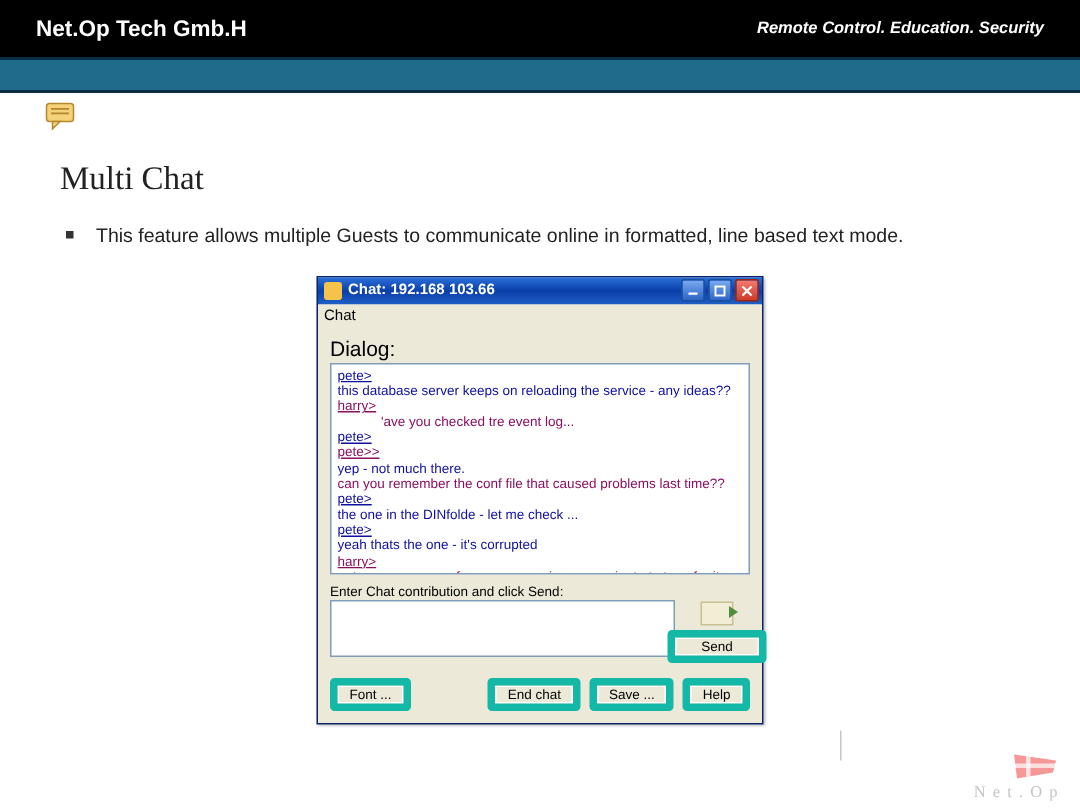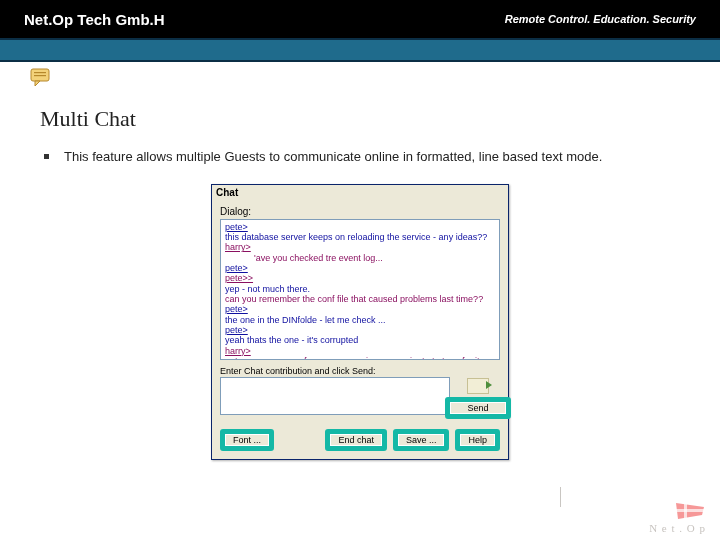--- a/index.html
+++ b/index.html
@@ -104,27 +104,26 @@
     background: linear-gradient(to bottom, #f47b6e, #cc3b27);
     border: 1px solid #9c2414;
   }
   .titlebar .tb-btn svg { width: 8px; height: 8px; }
   .menubar {
     height: 15px;
     background: #ece9d8;
     padding-left: 4px;
     display: flex;
     align-items: center;
-    font-weight: bold;
   }
   .menubar span { font-size: 10px; color: #000; }
   .inner {
     padding: 6px 8px 8px 8px;
   }
-  .dlg-label { font-size: 10px; color: #000; margin-bottom: 2px; }
+  .dlg-label { font-size: 14px; color: #000; margin-bottom: 2px; }
   .dialog-box {
     border: 1px solid #7f9db9;
     background: #fff;
     height: 135px;
     padding: 2px 4px;
     overflow: hidden;
     font-size: 9px;
     line-height: 1.15;
   }
   .msg { white-space: nowrap; overflow: hidden; }
@@ -231,20 +230,39 @@
   </span>
 </div>
 
 <div class="title">Multi Chat</div>
 
 <ul class="bullets">
   <li>This feature allows multiple Guests to communicate online in formatted, line based text mode.</li>
 </ul>
 
 <div class="chat-window">
+  <div class="titlebar">
+    <div class="tb-icon"></div>
+    <div class="tb-title">Chat: 192.168 103.66</div>
+    <div class="tb-btn">
+      <svg viewBox="0 0 8 8">
+          <rect x="1" y="5" width="6" height="1.5" fill="#fff"></rect>
+        </svg>
+    </div>
+    <div class="tb-btn">
+      <svg viewBox="0 0 8 8">
+          <rect x="1" y="1" width="6" height="6" fill="none" stroke="#fff" stroke-width="1.3"></rect>
+        </svg>
+    </div>
+    <div class="tb-btn close">
+      <svg viewBox="0 0 8 8">
+          <path d="M1 1 L7 7 M7 1 L1 7" stroke="#fff" stroke-width="1.5"></path>
+        </svg>
+    </div>
+  </div>
   <div class="menubar">
     <span>Chat</span>
   </div>
   <div class="inner">
     <div class="dlg-label">Dialog:</div>
     <div class="dialog-box">
         <div class="msg author" style="color: rgb(16, 16, 160);">pete&gt;</div>
         <div class="msg" style="color: rgb(16, 16, 160);">this database server keeps on reloading the service - any ideas??</div>
         <div class="msg author" style="color: rgb(138, 16, 96);">harry&gt;</div>
         <div class="msg" style="color: rgb(138, 16, 96); margin-left: 29px;">'ave you checked tre event log...</div>

